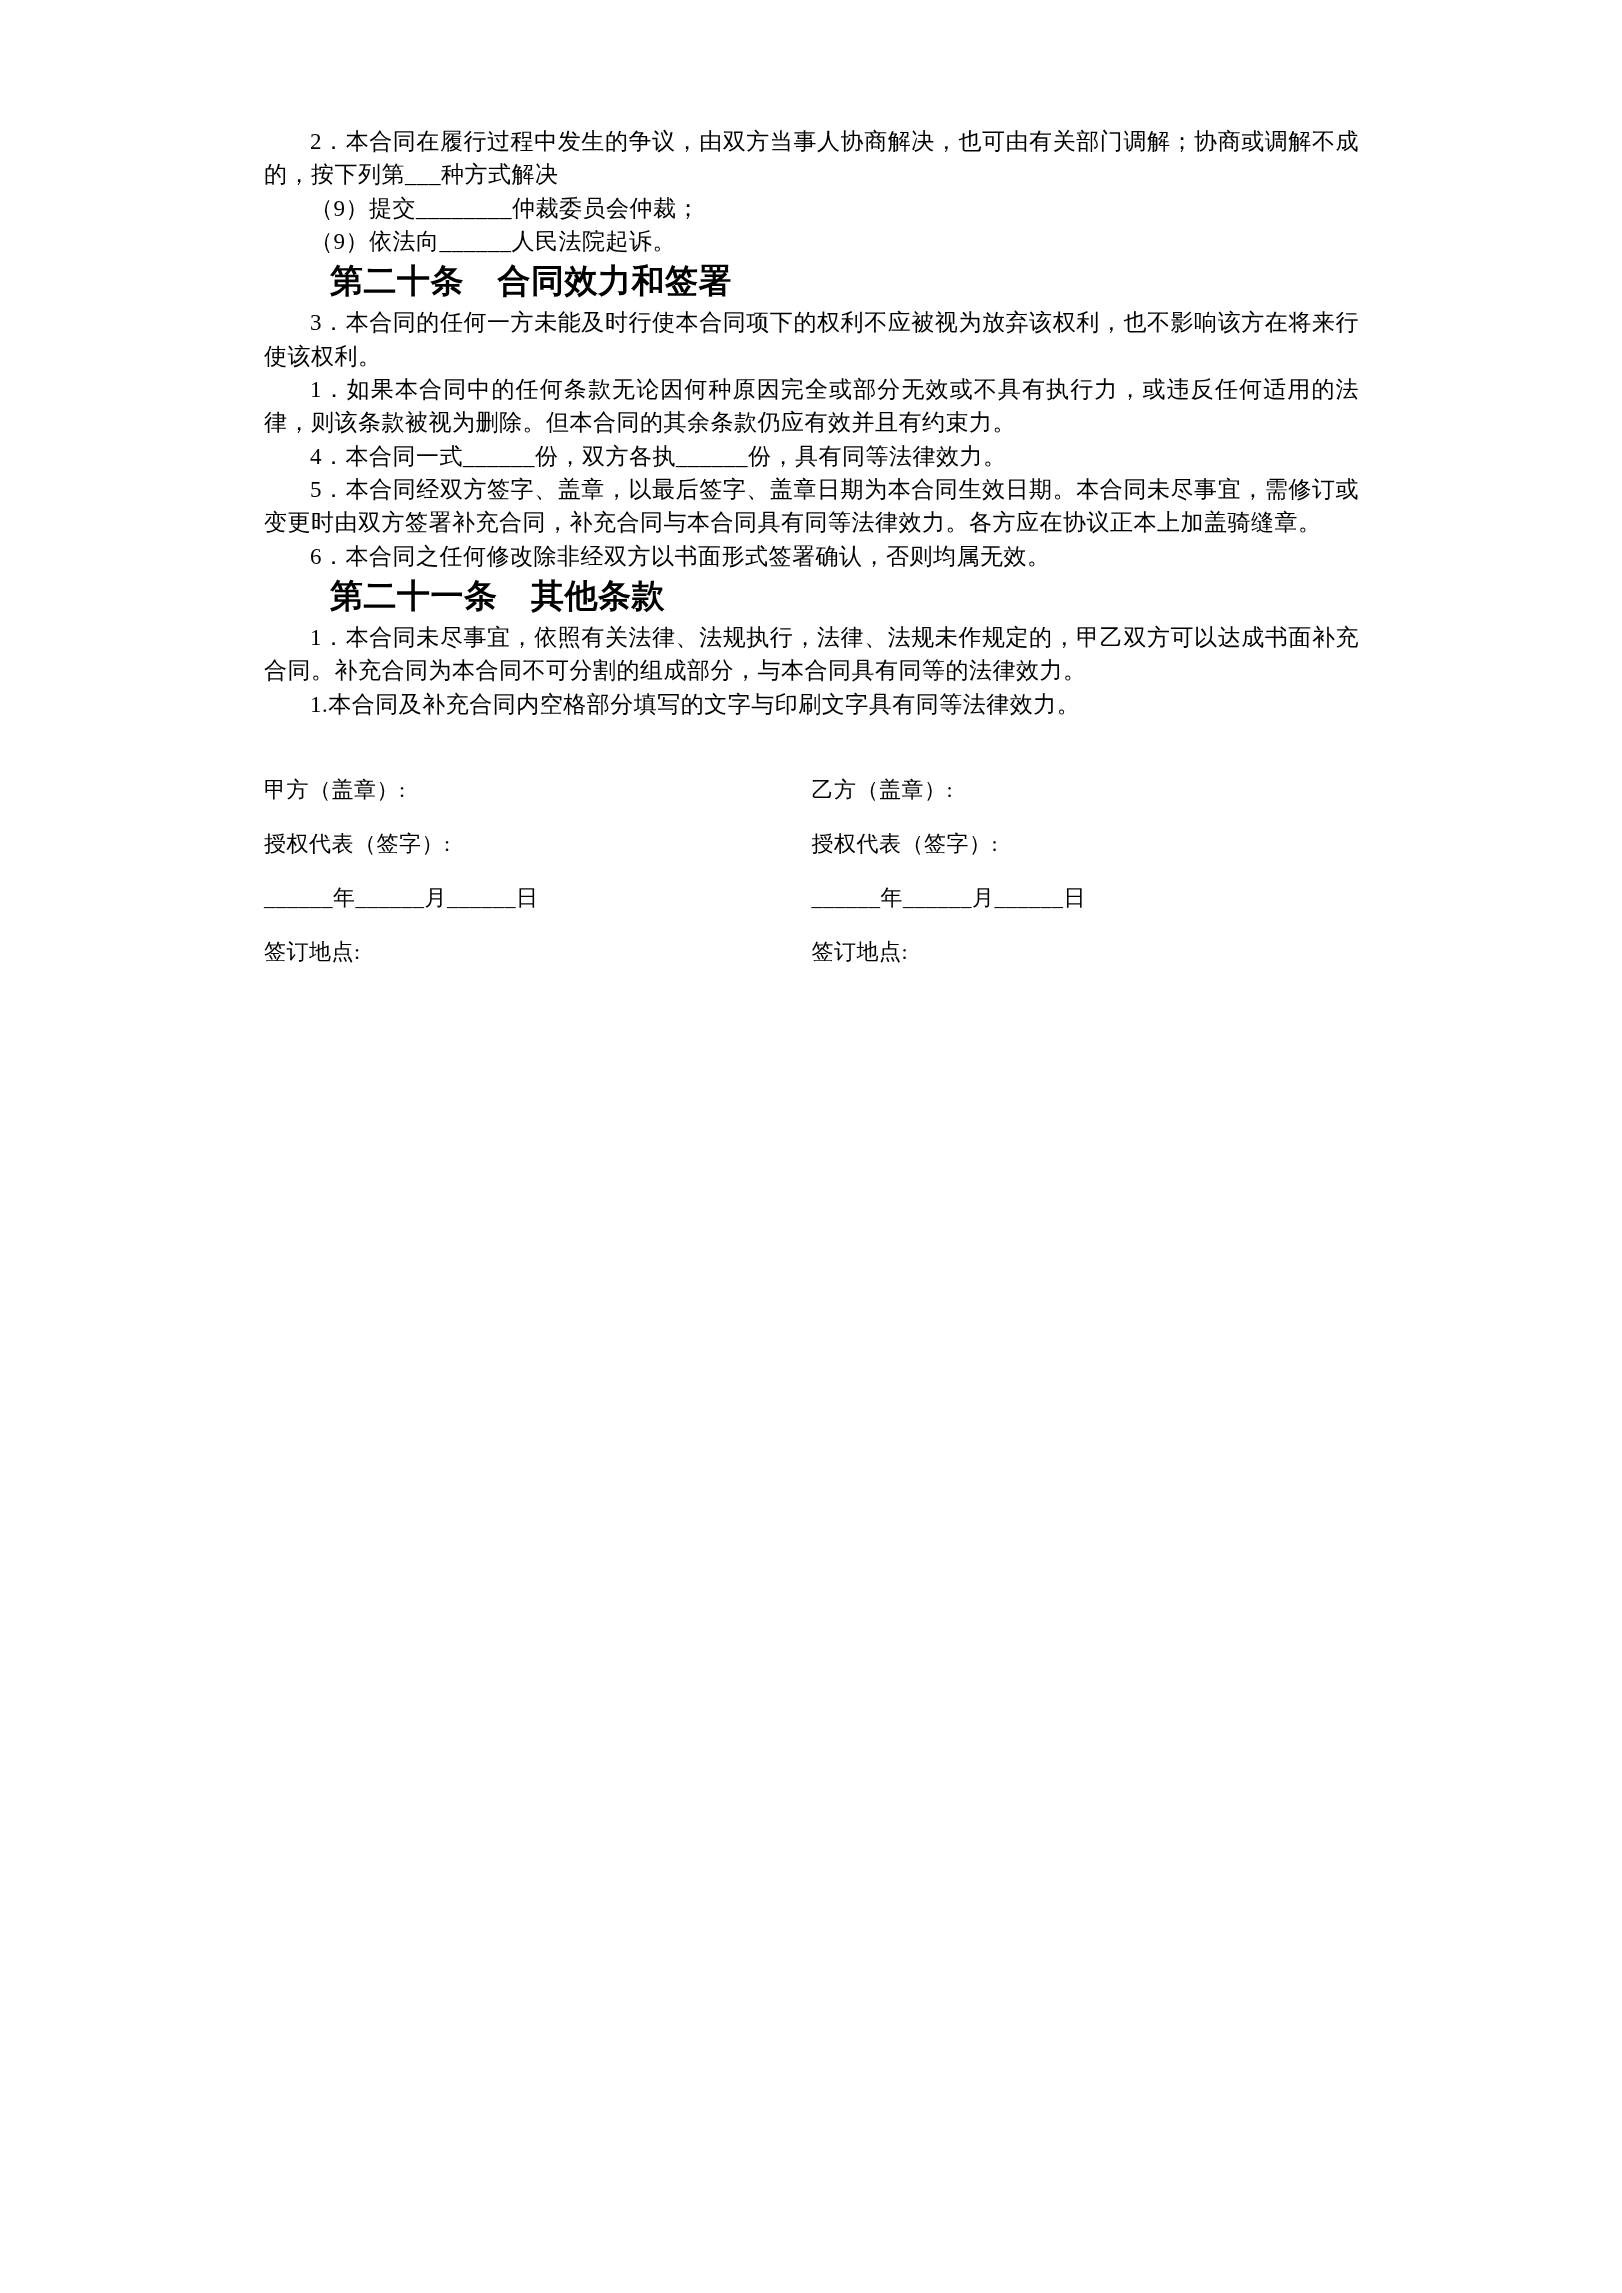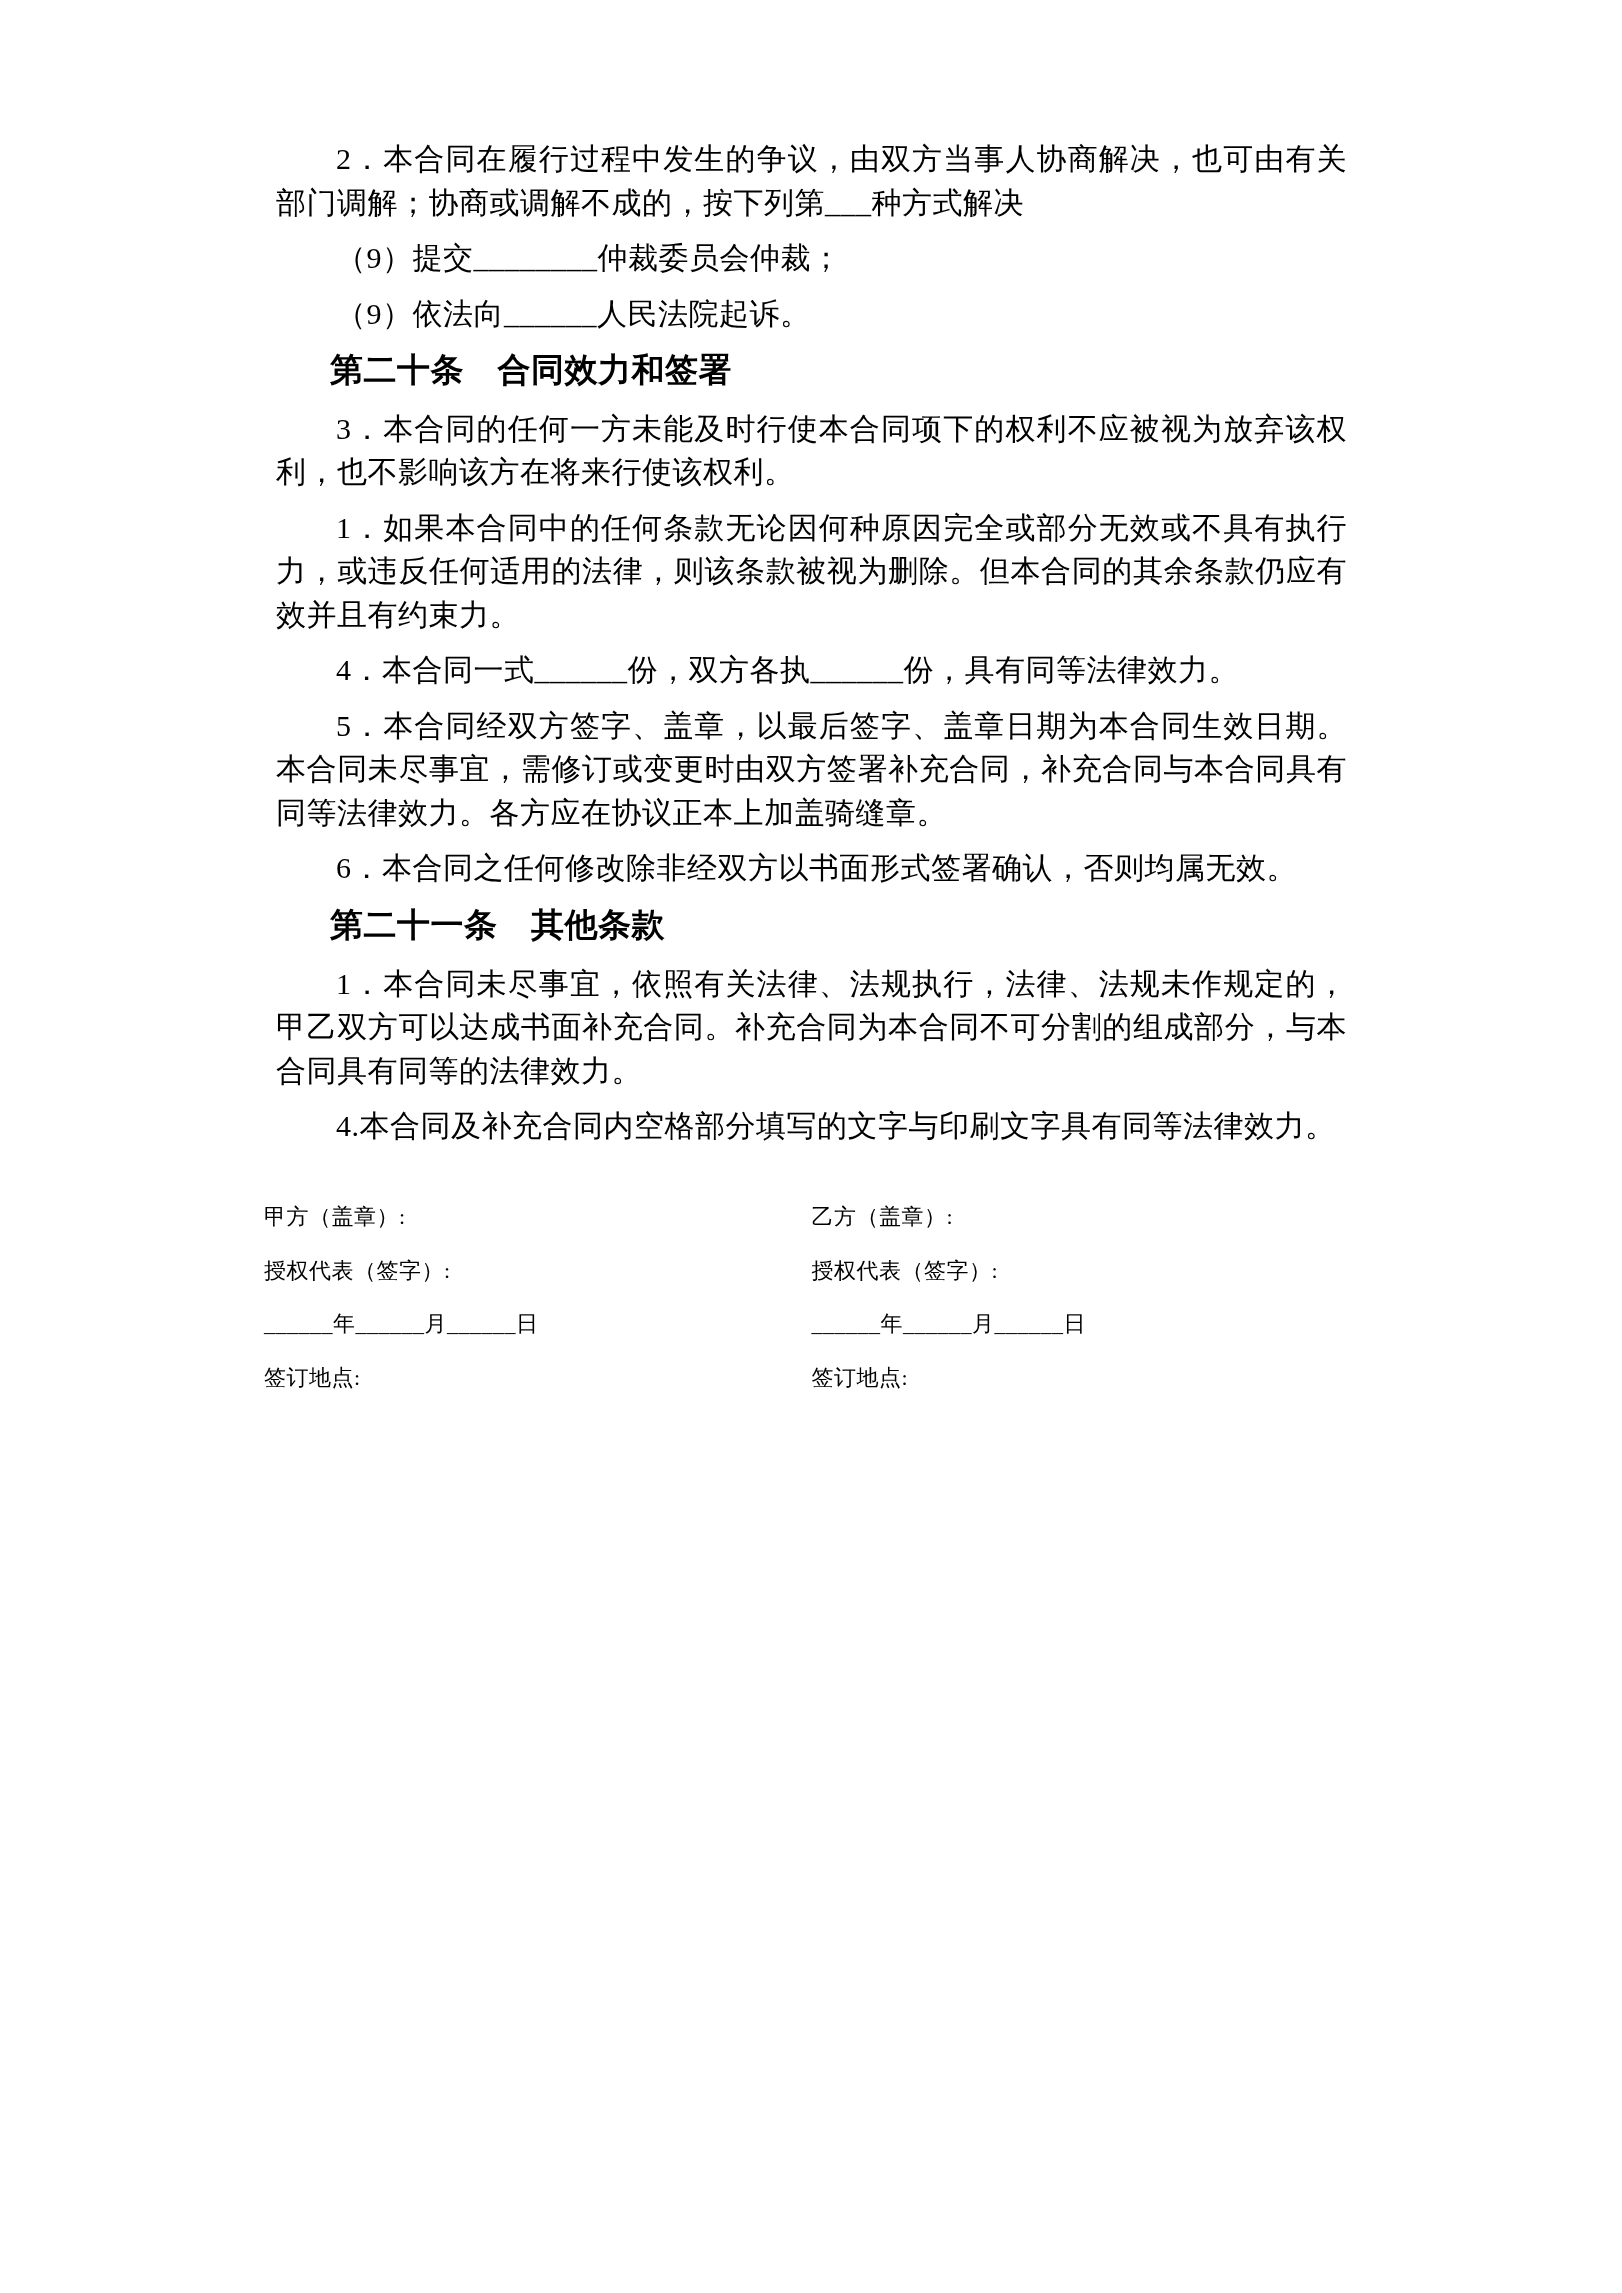--- a/index.html
+++ b/index.html
@@ -15,22 +15,22 @@
   }
   .page {
     box-sizing: border-box;
     width: 1623px;
     height: 2294px;
     padding: 125px 264px 0 264px;
     background: #ffffff;
     overflow: hidden;
   }
   .para {
-    margin: 12px;
-    font-size: 30px;
+    margin: 0;
+    font-size: 23px;
     line-height: 1.45;
     text-indent: 2em;
     text-align: justify;
     text-justify: inter-ideograph;
     letter-spacing: 0.5px;
   }
   .heading {
     margin: 0;
     font-size: 33px;
     line-height: 1.45;
@@ -64,21 +64,21 @@
 
   <p class="heading">第二十条　合同效力和签署</p>
   <p class="para">3．本合同的任何一方未能及时行使本合同项下的权利不应被视为放弃该权利，也不影响该方在将来行使该权利。</p>
   <p class="para">1．如果本合同中的任何条款无论因何种原因完全或部分无效或不具有执行力，或违反任何适用的法律，则该条款被视为删除。但本合同的其余条款仍应有效并且有约束力。</p>
   <p class="para">4．本合同一式______份，双方各执______份，具有同等法律效力。</p>
   <p class="para">5．本合同经双方签字、盖章，以最后签字、盖章日期为本合同生效日期。本合同未尽事宜，需修订或变更时由双方签署补充合同，补充合同与本合同具有同等法律效力。各方应在协议正本上加盖骑缝章。</p>
   <p class="para">6．本合同之任何修改除非经双方以书面形式签署确认，否则均属无效。</p>
 
   <p class="heading">第二十一条　其他条款</p>
   <p class="para">1．本合同未尽事宜，依照有关法律、法规执行，法律、法规未作规定的，甲乙双方可以达成书面补充合同。补充合同为本合同不可分割的组成部分，与本合同具有同等的法律效力。</p>
-  <p class="para">4.本合同及补充合同内空格部分填写的文字与印刷文字具有同等法律效力。</p>
+  <p class="para">1.本合同及补充合同内空格部分填写的文字与印刷文字具有同等法律效力。</p>
 
   <div class="signatures">
     <div class="sig-col">
       <p class="sig-line">甲方（盖章）:</p>
       <p class="sig-line">授权代表（签字）:</p>
       <p class="sig-line">______年______月______日</p>
       <p class="sig-line">签订地点:</p>
     </div>
     <div class="sig-col">
       <p class="sig-line">乙方（盖章）:</p>

